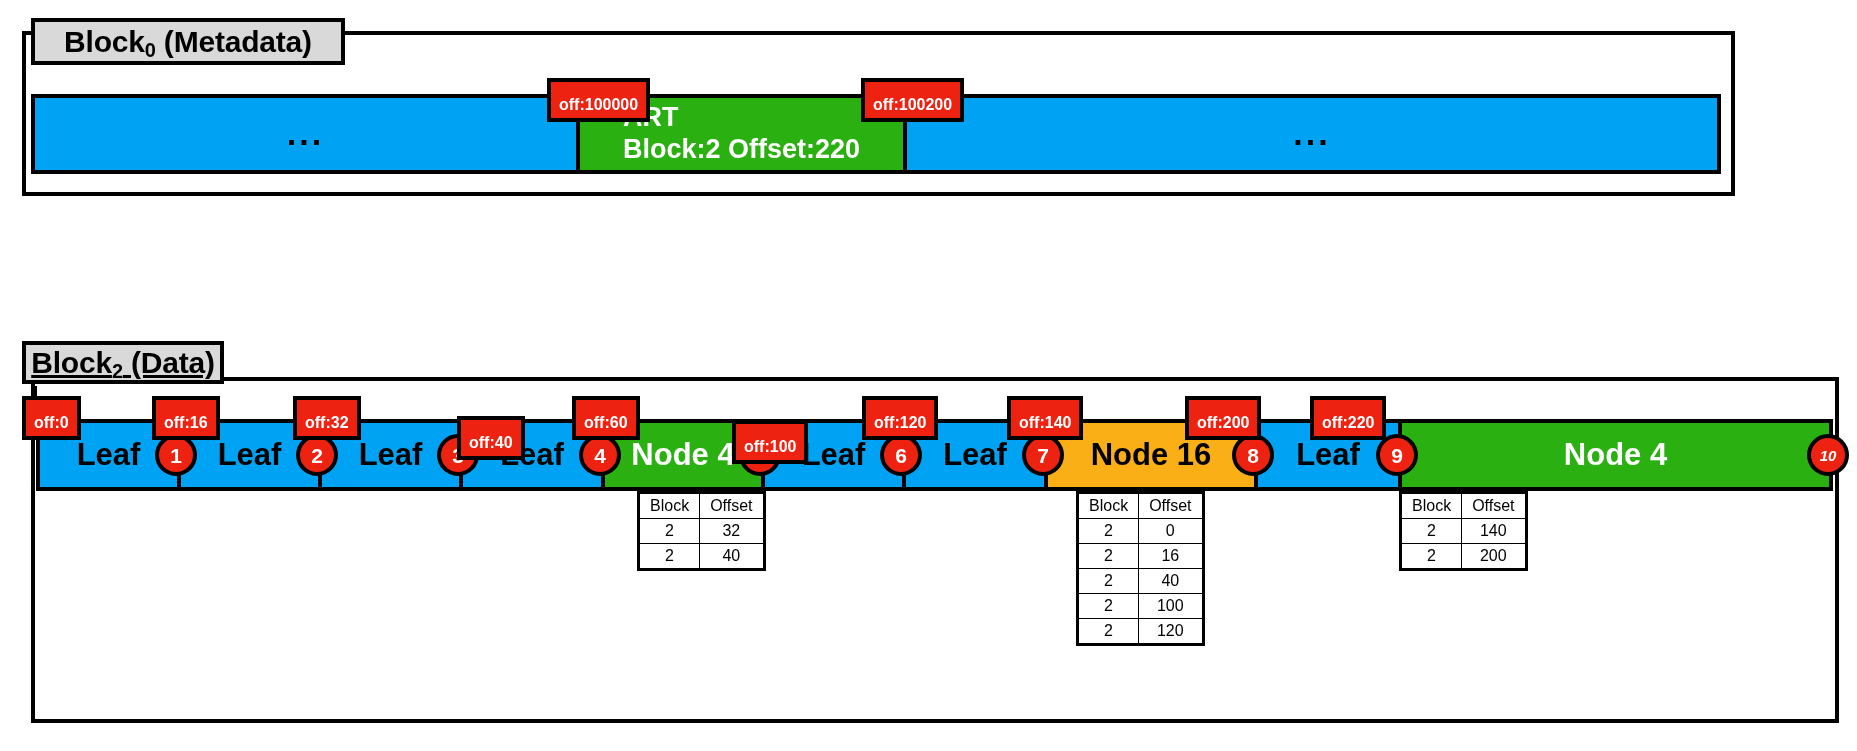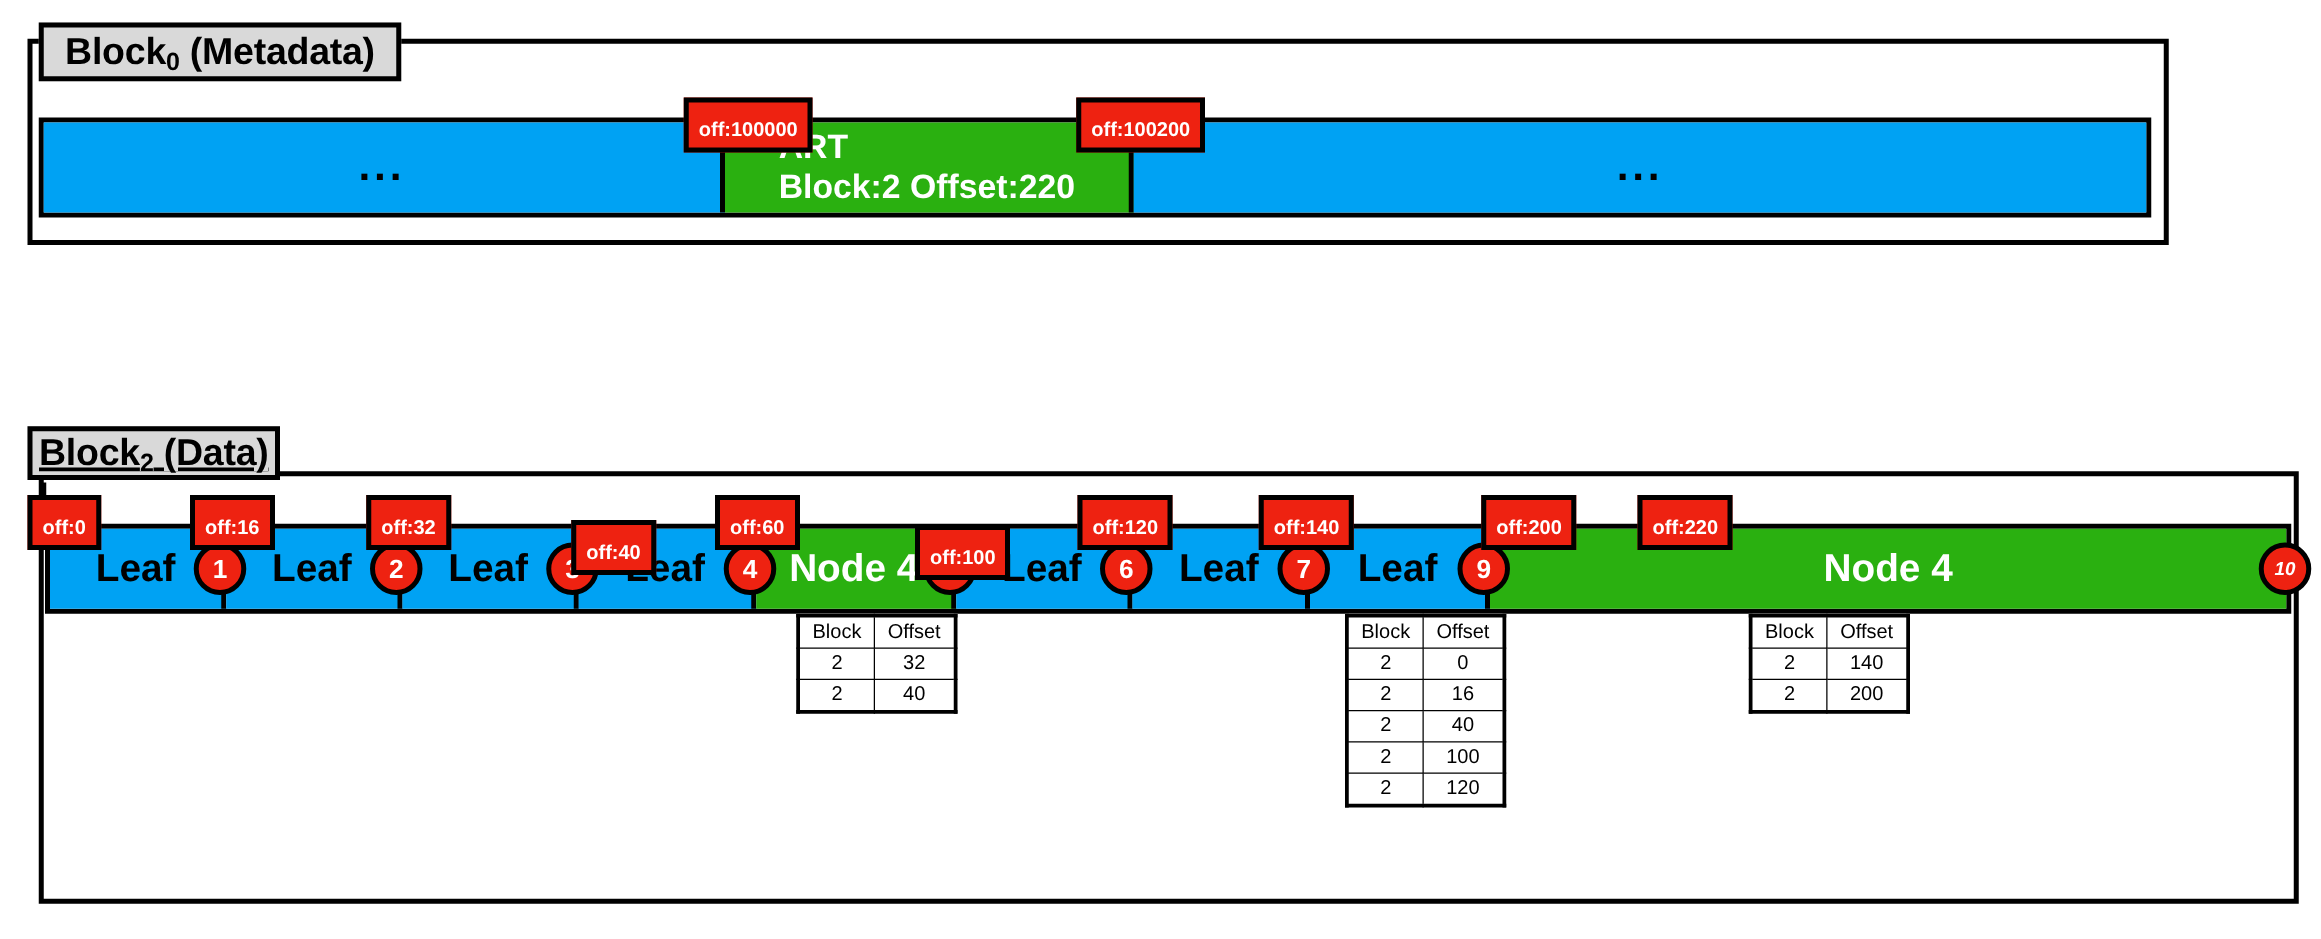--- a/index.html
+++ b/index.html
@@ -157,21 +157,21 @@
     width: 4px;
     background: #000000;
     z-index: 3;
   }
 </style>
 </head>
 <body>
 
 <div class="block-container" style="left:22px; top:31px; width:1713px; height:165px;"></div>
 
-<div class="block-tab" style="left:31px; top:18px; width:290px; height:47px;">
+<div class="block-tab" style="left:31px; top:18px; width:314px; height:47px;">
   <span><span>Block</span><sub>0</sub><span> (Metadata)</span></span>
 </div>
 
 <div class="offtag" style="left:547px; top:78px;">
   <span>off:100000</span>
 </div>
 <div class="offtag" style="left:861px; top:78px;">
   <span>off:100200</span>
 </div>
 
@@ -248,20 +248,24 @@
   <div class="seg blue" style="width:141px;">
     <span class="seg-label">Leaf</span>
     <span class="badge">6</span>
   </div>
 
   <div class="seg blue" style="width:142px;">
     <span class="seg-label">Leaf</span>
     <span class="badge">7</span>
   </div>
 
+  <div class="seg orange" style="width:210px;">
+    <span class="seg-label">Node 16</span>
+    <span class="badge">8</span>
+  </div>
 
   <div class="seg blue" style="width:144px;">
     <span class="seg-label">Leaf</span>
     <span class="badge">9</span>
   </div>
 
   <div class="seg green" style="flex:1;">
     <span class="seg-label">Node 4</span>
     <span class="badge wide">10</span>
   </div>

